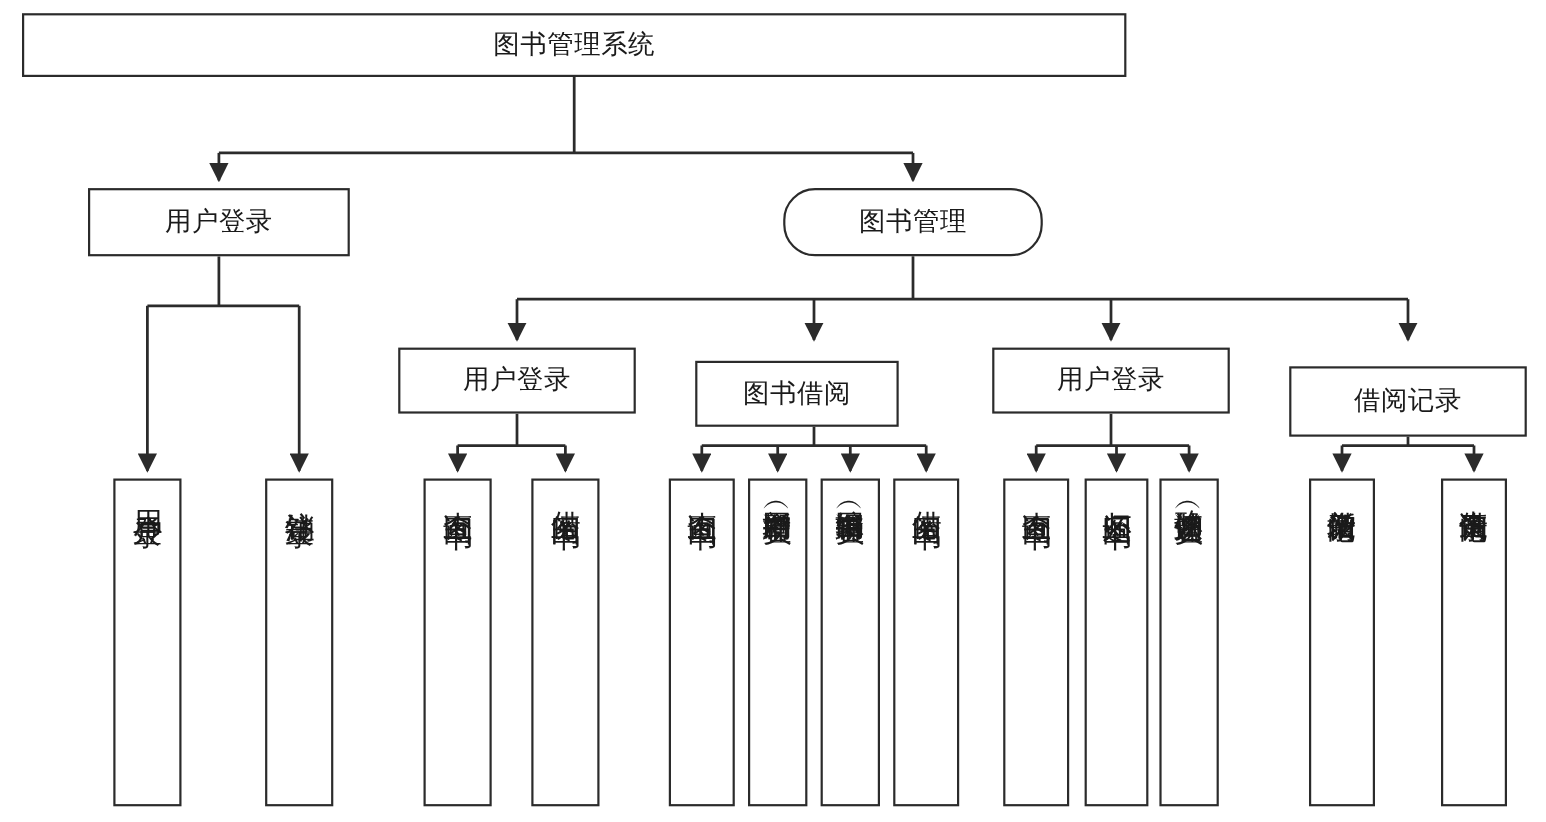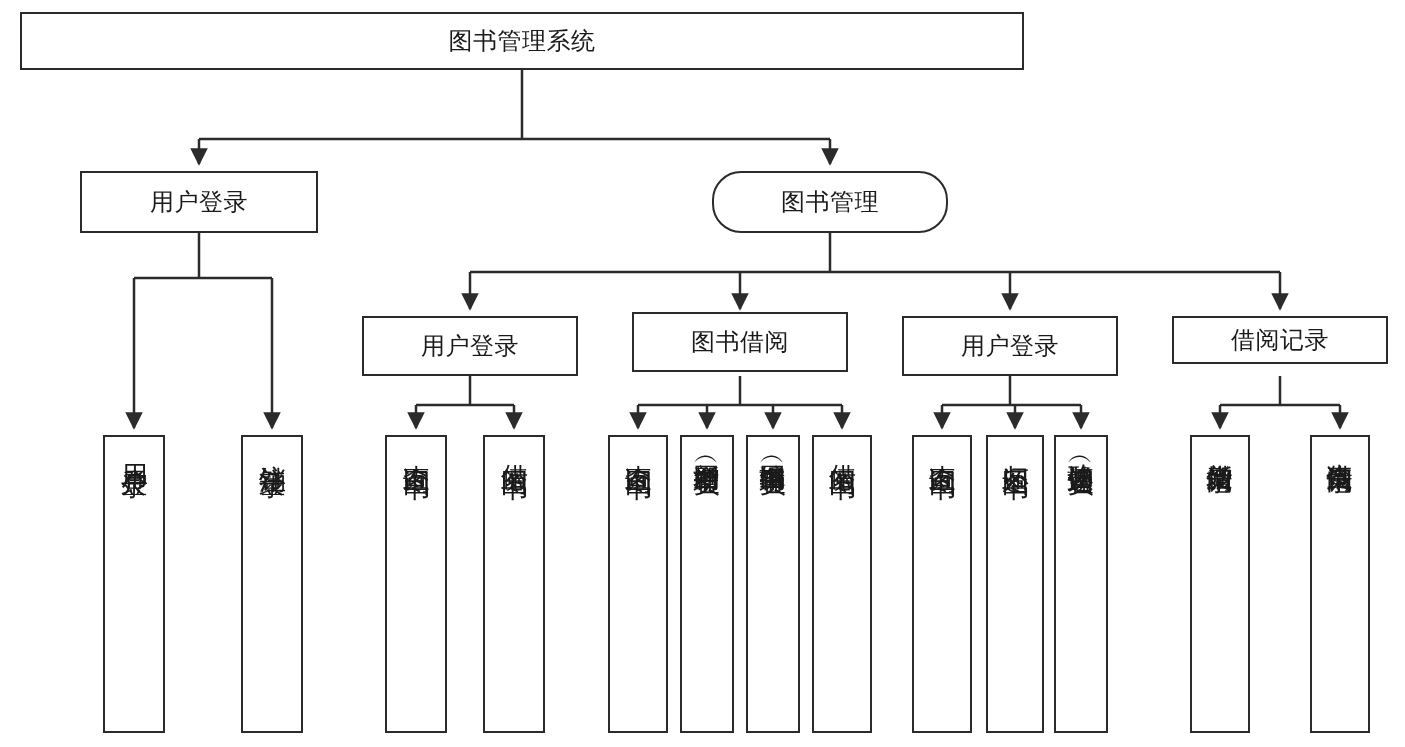--- a/index.html
+++ b/index.html
@@ -137,27 +137,27 @@
   <div class="node horiz" style="left:80px; top:171px; width:238px; height:62px;">
     <span class="label">用户登录</span>
   </div>
   <div class="node horiz" style="left:712px; top:171px; width:236px; height:62px;border-radius:29px;">
     <span class="label">图书管理</span>
   </div>
 
   <div class="node horiz" style="left:362px; top:316px; width:216px; height:60px;">
     <span class="label">用户登录</span>
   </div>
-  <div class="node horiz" style="left:632px; top:312px; width:216px; height:60px;">
+  <div class="node horiz" style="left:632px; top:328px; width:185px; height:60px;">
     <span class="label">图书借阅</span>
   </div>
   <div class="node horiz" style="left:902px; top:316px; width:216px; height:60px;">
     <span class="label">用户登录</span>
   </div>
-  <div class="node horiz" style="left:1172px; top:316px; width:216px; height:48px;">
+  <div class="node horiz" style="left:1172px; top:333px; width:216px; height:64px;">
     <span class="label">借阅记录</span>
   </div>
 
   <div class="node vert" style="left:103px; top:435px; width:62px; height:298px;">
     <span class="label">用户登录</span>
   </div>
   <div class="node vert" style="left:241px; top:435px; width:62px; height:298px;">
     <span class="label">注销登录</span>
   </div>
 

